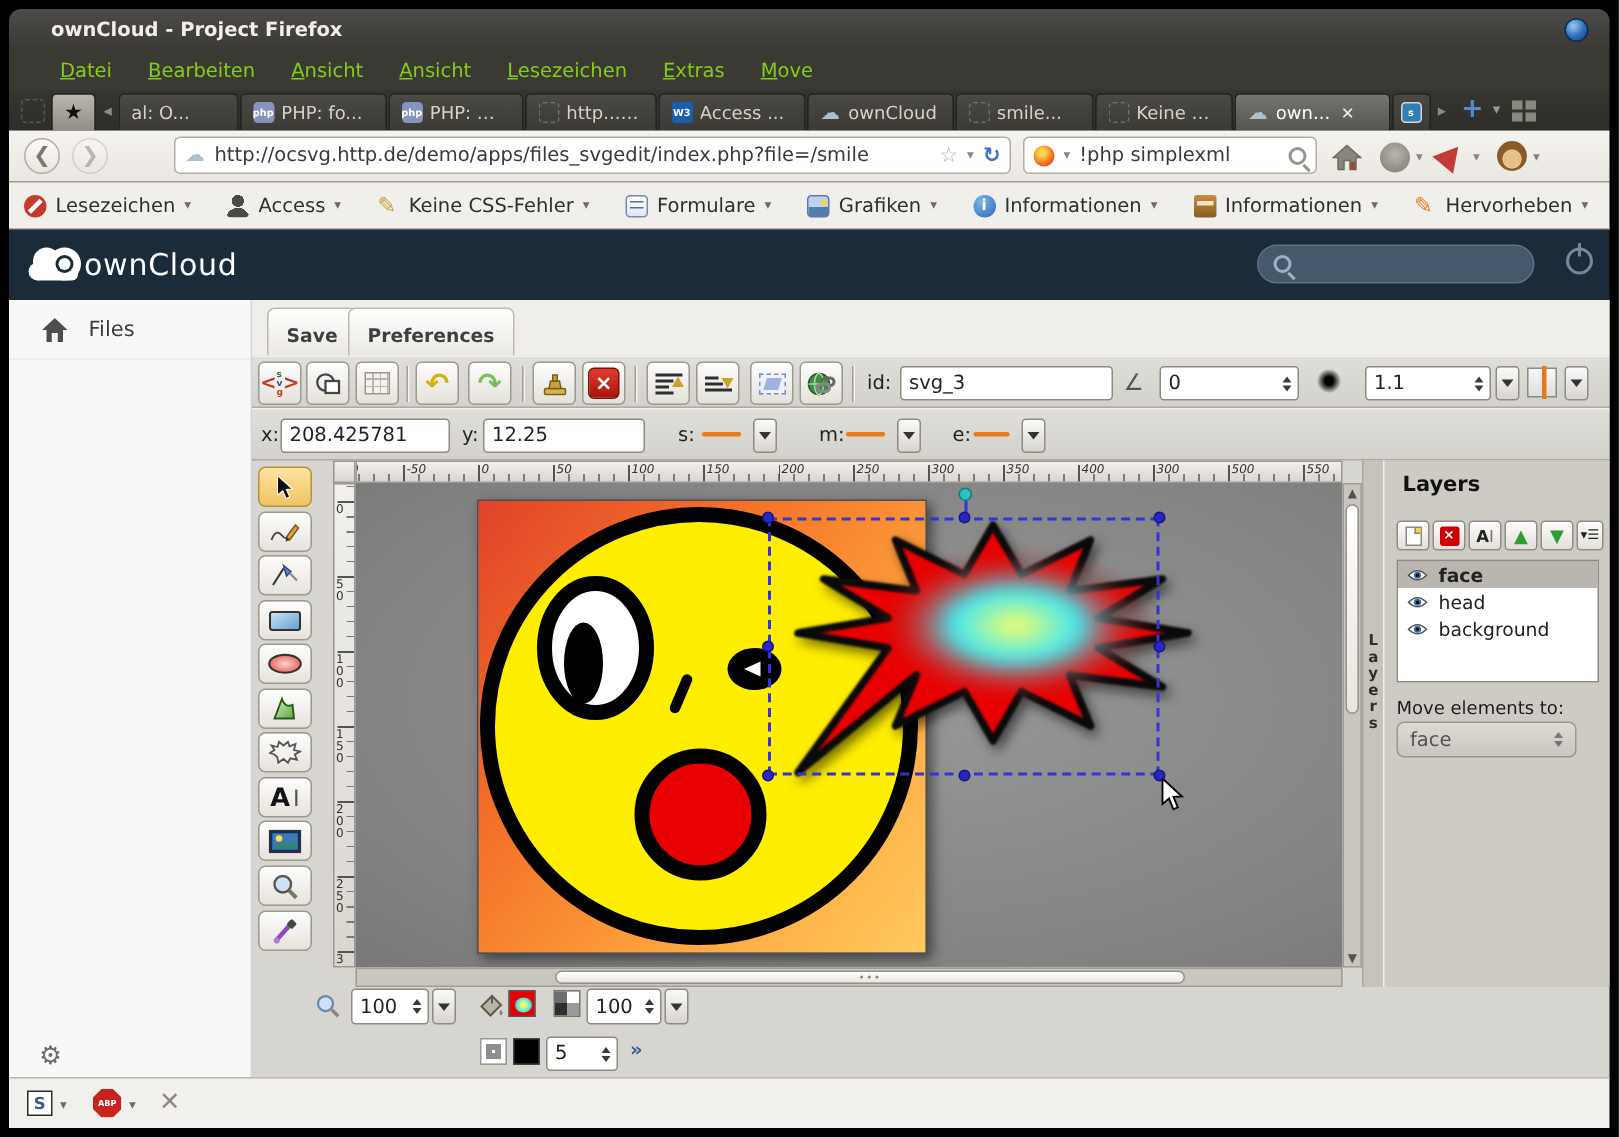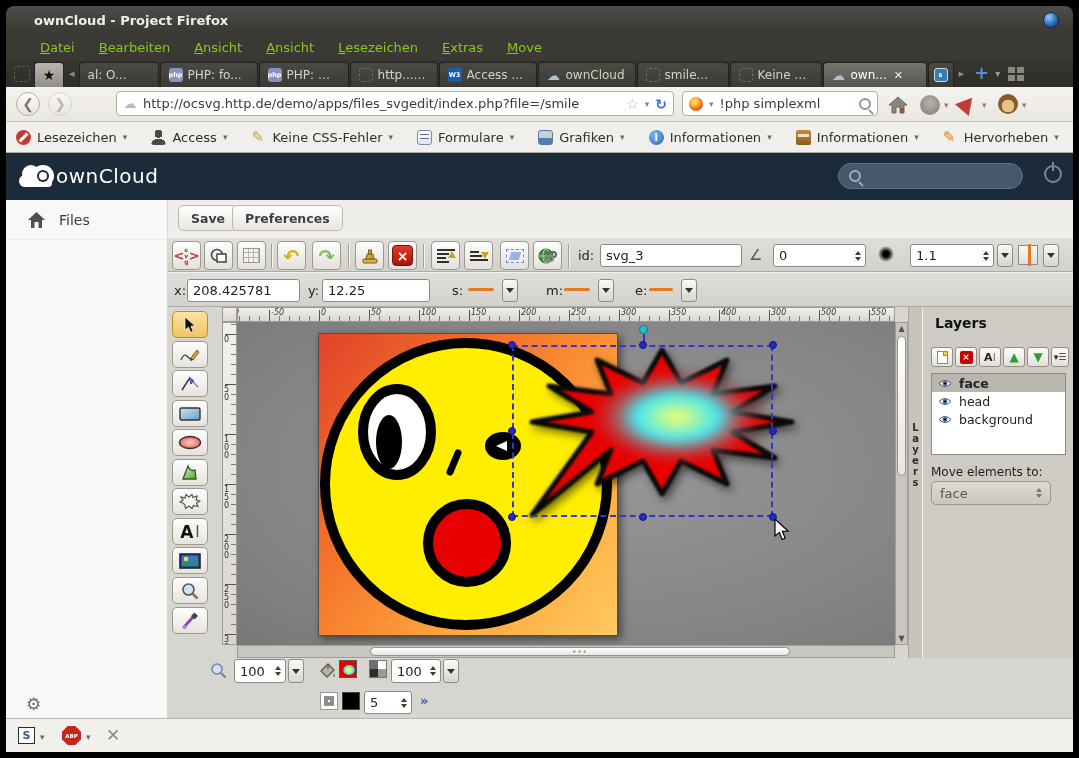--- a/index.html
+++ b/index.html
@@ -95,21 +95,21 @@
   .sidebar{left:6px;top:200px;width:162px;height:518px;background:#f8f8f8;border-right:1px solid #d7d7d7;text-align:center;}
   .sb-item{position:absolute;left:0;width:100%;height:40px;display:flex;align-items:center;gap:14px;padding-left:22px;
     border-bottom:1px solid #ececec;font-size:14px;color:#44525f;}
   .sb-sf{width:17px;height:17px;border-radius:3px;background:#2e6b9e;color:#fff;font-size:9px;font-weight:bold;
     display:flex;align-items:center;justify-content:center;}
   .gear{position:absolute;left:20px;top:494px;color:#6c6c6c;font-size:17px;}
 
   
   .editor{left:168px;top:200px;width:905px;height:518px;background:#d7d5d0;}
   .topstrip{position:absolute;left:0;top:0;width:905px;height:37px;background:#efeeea;}
-  .btn{position:absolute;height:26px;border:1px solid #bdb9b1;border-radius:5px;background:linear-gradient(#fefefe,#e9e6e0);
+  .btn{position:absolute;height:36px;border:1px solid #bdb9b1;border-radius:5px;background:linear-gradient(#fefefe,#e9e6e0);
     font-weight:bold;font-size:12.5px;color:#3f3f3f;display:flex;align-items:center;justify-content:center;padding:0 12px;text-align:right;}
   .tbar{position:absolute;left:0;width:905px;background:linear-gradient(#e0ded9,#d3d1cb);border-top:1px solid #f2f1ee;border-bottom:1px solid #aeaaa2;}
   .tbtn{position:absolute;width:29px;height:29px;border:1px solid #9d998f;border-radius:4px;
     background:linear-gradient(#fdfdfd,#e4e1da);display:flex;align-items:center;justify-content:center;font-size:15px;}
   .sep{position:absolute;width:1px;background:#a49f96;box-shadow:1px 0 0 #f4f3f0;}
   .fld{position:absolute;background:#fff;border:1px solid #8e8a81;border-radius:3px;font-size:13px;
     display:flex;align-items:center;padding:0 16px 0 5px;color:#222;}
   .spn{position:absolute;right:2px;top:0;bottom:0;width:11px;display:flex;flex-direction:column;justify-content:center;gap:2px;align-items:center;}
   .spn b{width:0;height:0;border:3.5px solid transparent;}
   .spn .up{border-bottom:4.5px solid #3c3c3c;}

